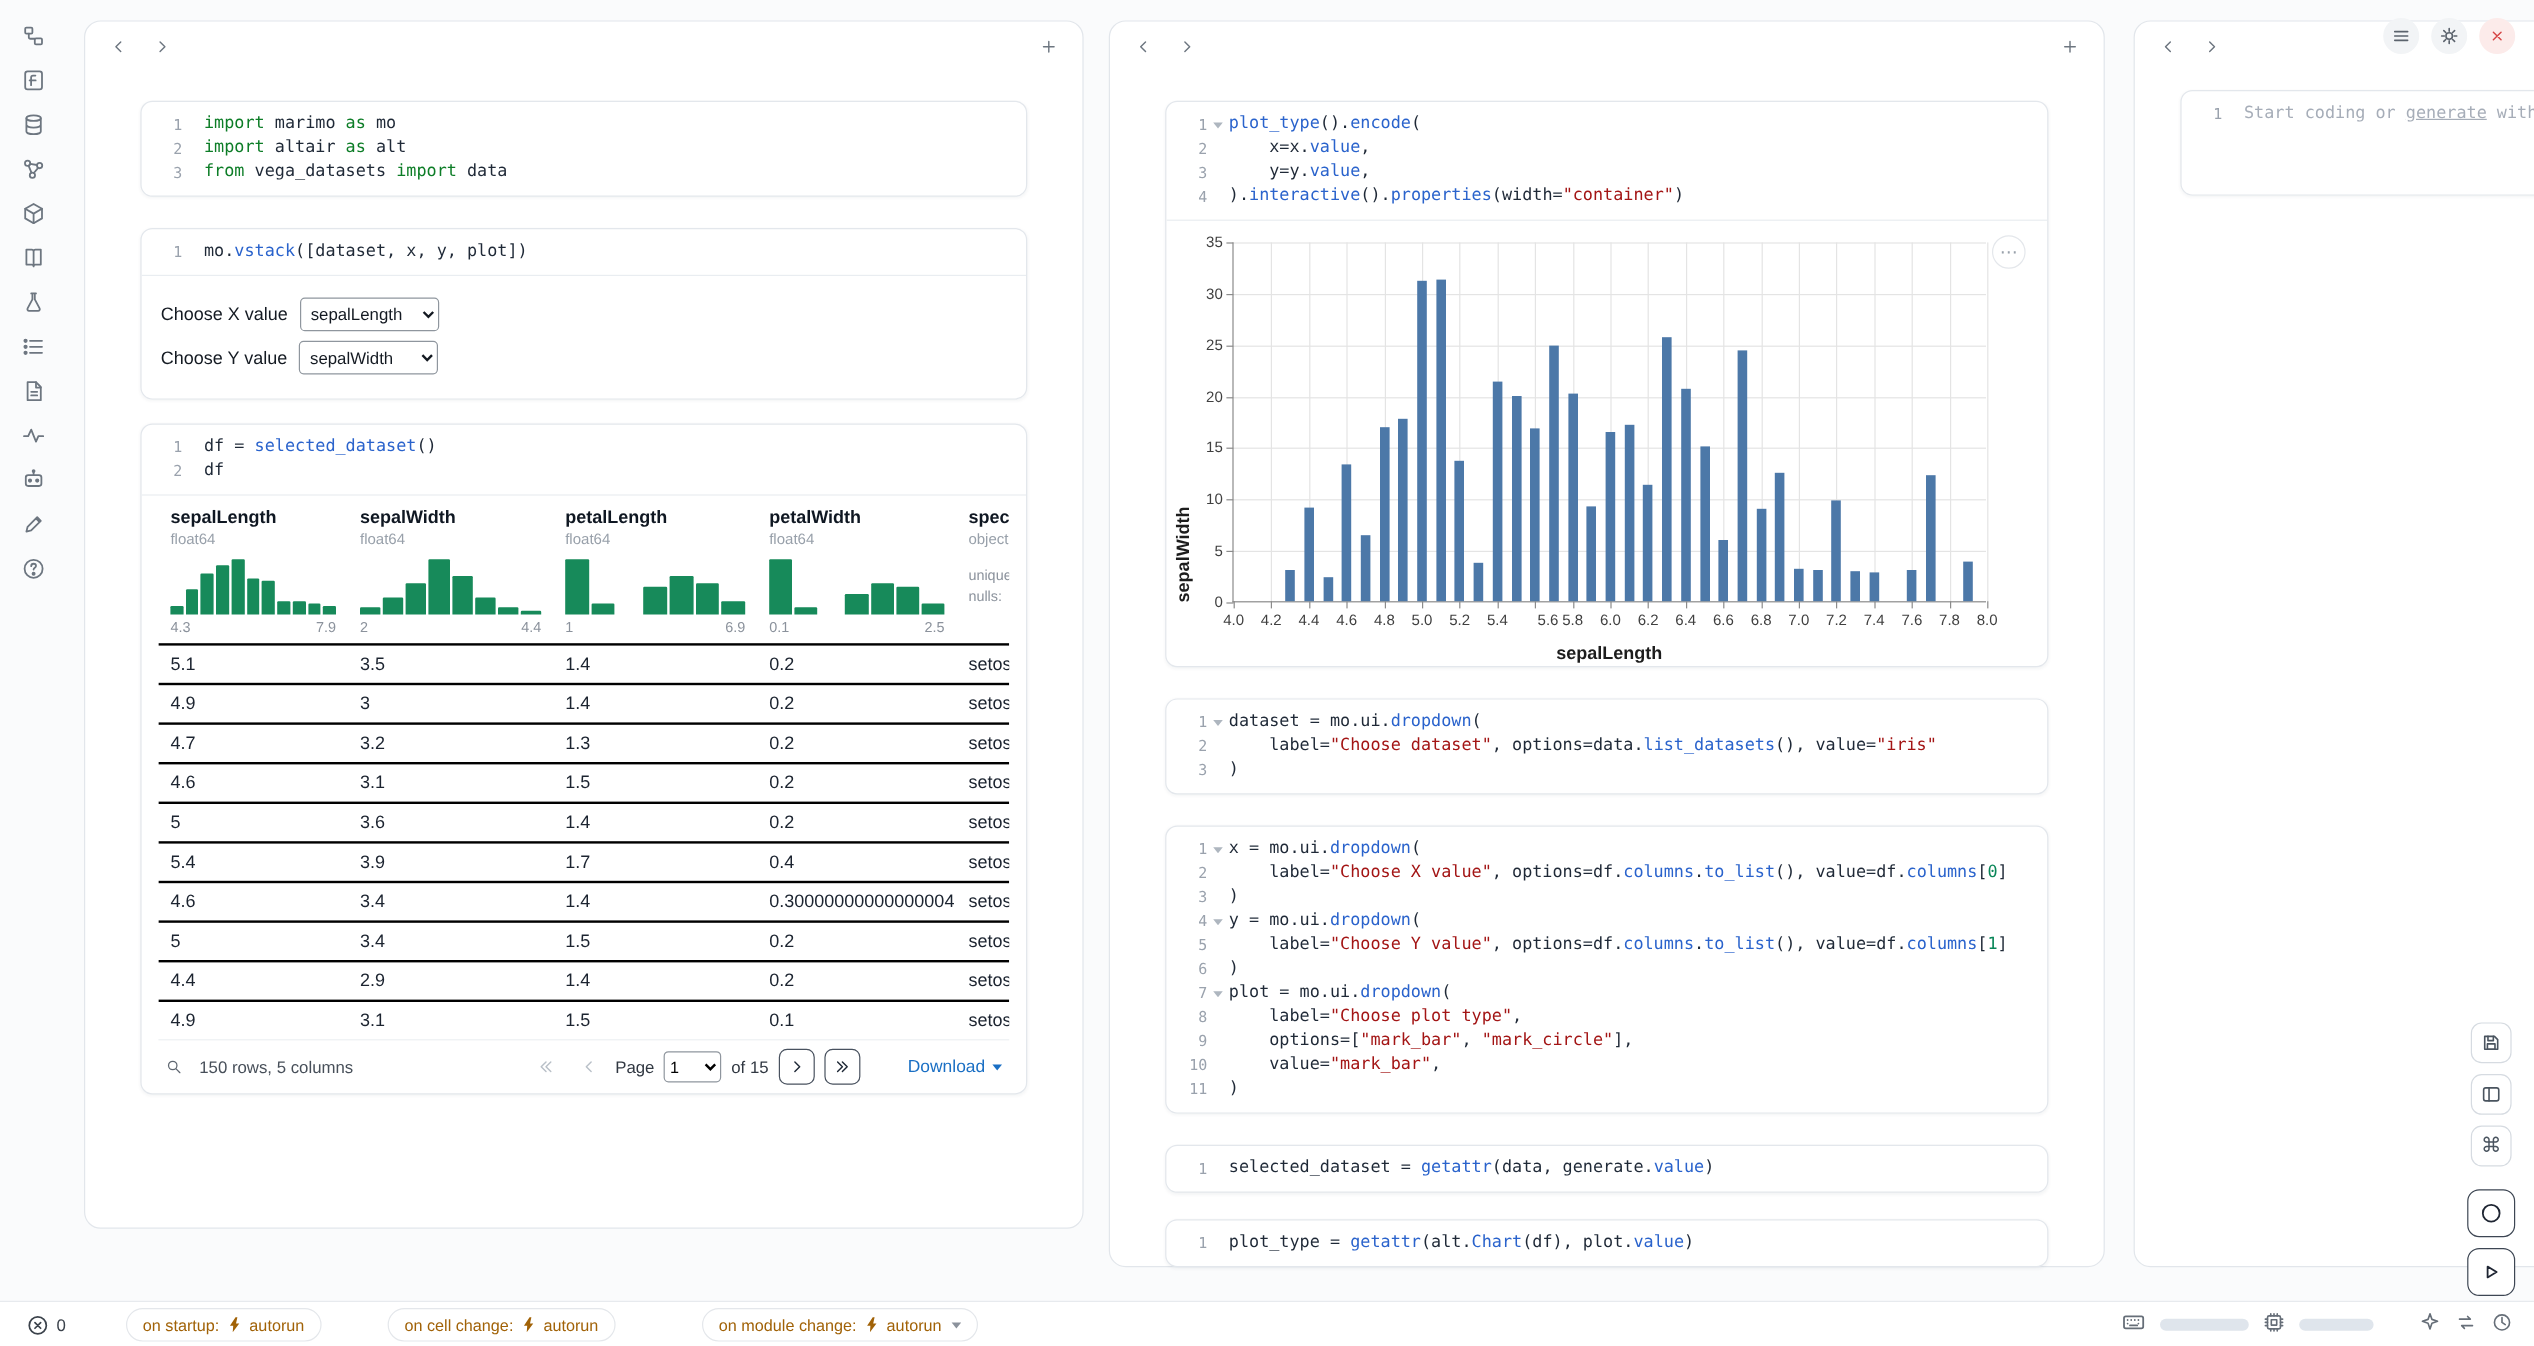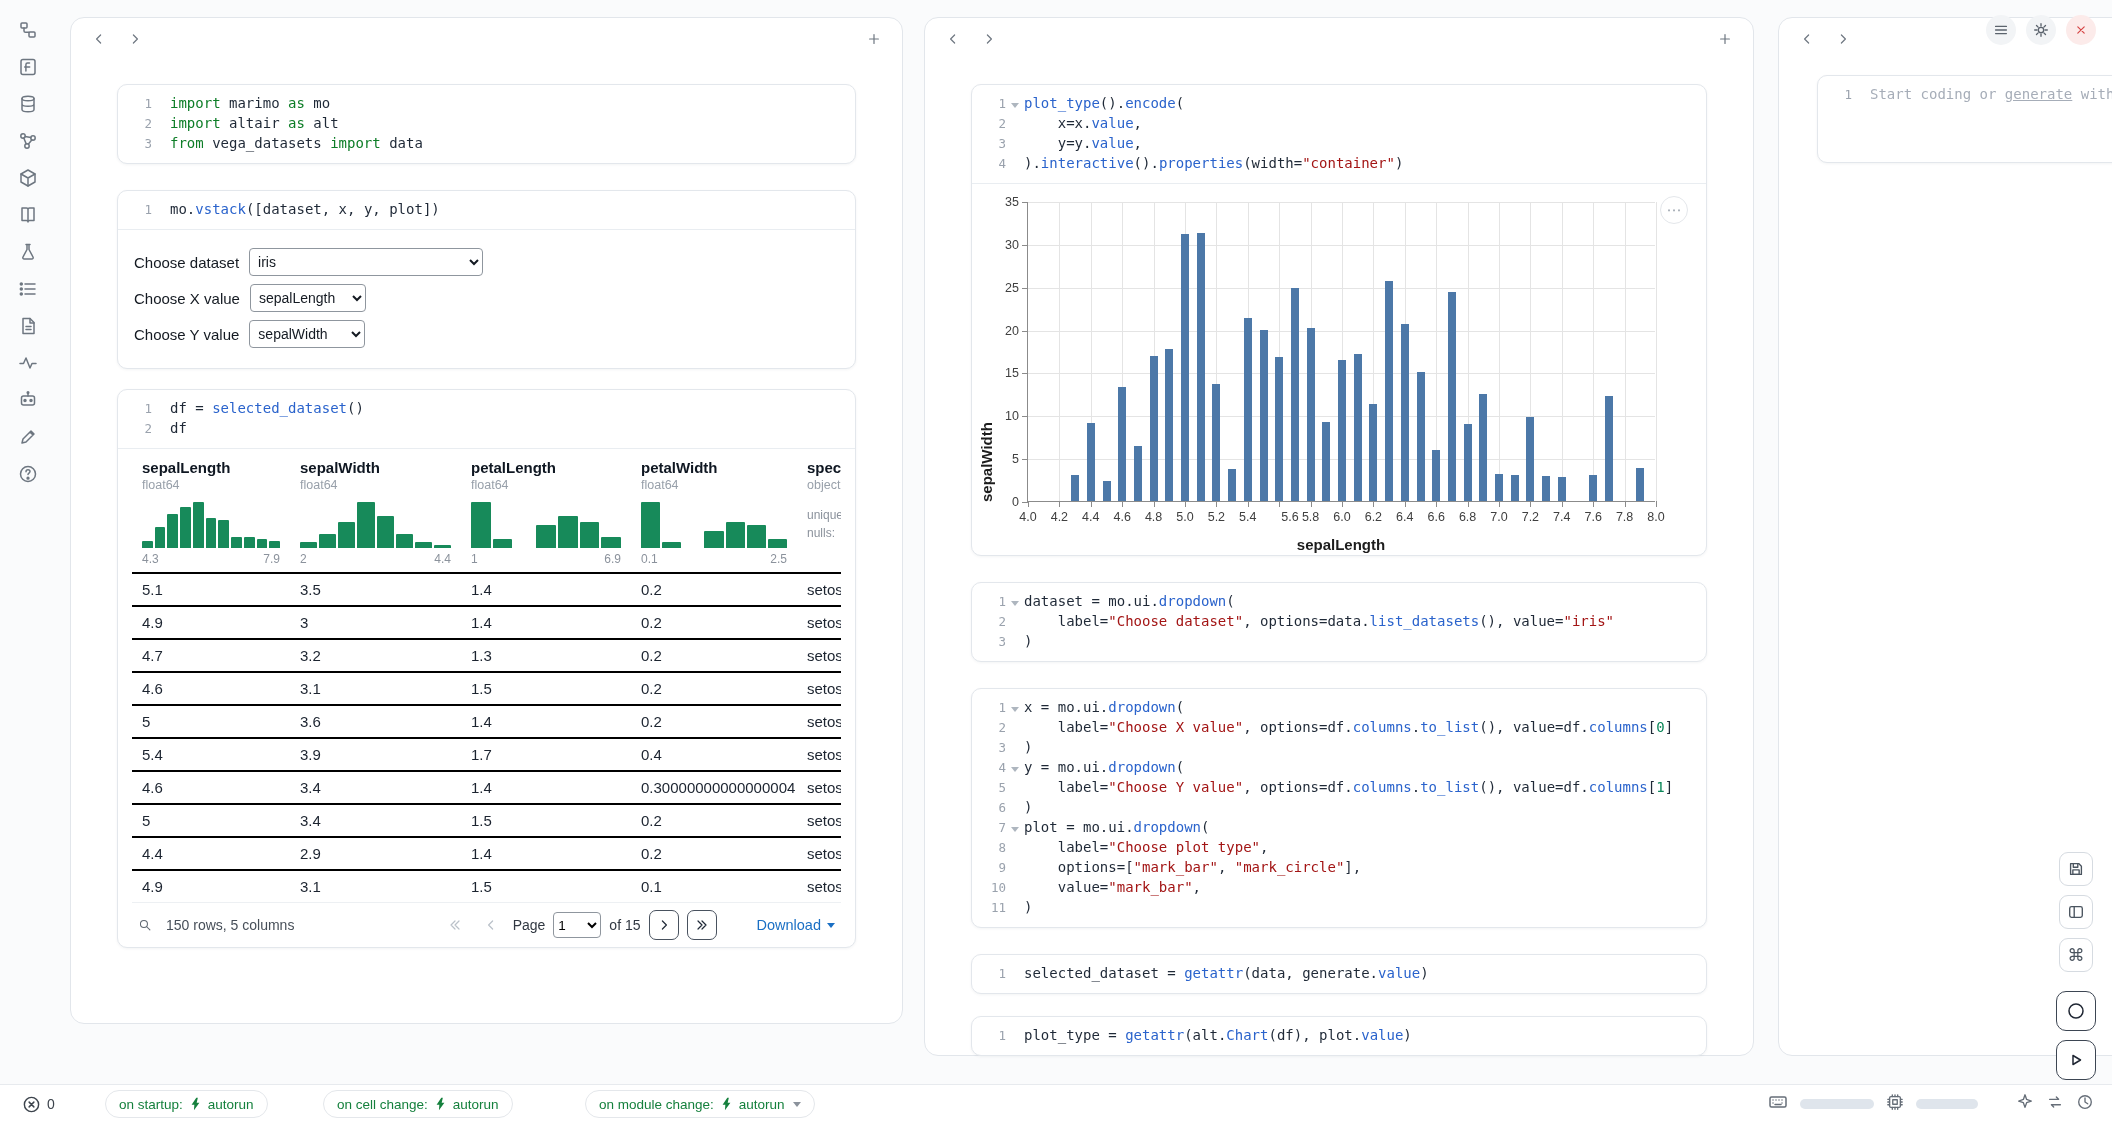--- a/index.html
+++ b/index.html
@@ -89,21 +89,21 @@
   
   .float-stack{position:absolute;left:2056px;top:852px;display:flex;flex-direction:column;align-items:center;gap:9px;z-index:40}
   .fab{width:34px;height:34px;border:1px solid #d6dbe1;border-radius:9px;background:#fff;color:#4a545f;display:flex;align-items:center;justify-content:center;cursor:pointer}
   .fab-dark{width:40px;height:40px;border:1.6px solid #3d4653;border-radius:10px;color:#1f2633}
   #fab-circle{margin-top:10px}
   .cmd-glyph{font-size:17px;font-family:"DejaVu Sans",sans-serif}
 
   
   .statusbar{position:absolute;left:0;bottom:0;width:2112px;height:38px;background:#fff;border-top:1px solid #e7eaee;z-index:30}
   .err{position:absolute;left:16px;top:0;height:38px;display:flex;align-items:center;gap:6px;color:#3c434c;font-size:14px;border:none;background:none;cursor:pointer}
-  .chip{position:absolute;top:5px;height:28px;display:flex;align-items:center;gap:6px;padding:0 13px;border:1px solid #e4e7eb;border-radius:15px;background:#fff;color:#15803d;font-size:13.5px;cursor:pointer}
+  .chip{position:absolute;top:5px;height:28px;display:flex;align-items:center;gap:6px;padding:0 13px;border:1px solid #e4e7eb;border-radius:15px;background:#fff;color:#a16207;font-size:13.5px;cursor:pointer}
   #chip-0{left:105px}#chip-1{left:323px}#chip-2{left:585px}
   .chip .caret{border-top-color:#8b929c;margin-left:2px}
   .sb-right{position:absolute;right:18px;top:0;height:38px;display:flex;align-items:center;gap:12px;color:#666e78}
   .meter{width:74px;height:10px;border-radius:5px;background:#dfe5ec;overflow:hidden}
   .meter-fill{height:100%;background:#2563eb;border-radius:5px}
   #mem-meter{width:62px}
   .sb-spacer{width:14px}
 </style>
 </head>
 <body>
@@ -236,24 +236,20 @@
 
   <article class="cell mt26">
     <div class="code-area">
         <div class="code-line">
           <span class="lnum">1</span>
           <span class="fold-slot"></span>
           <span class="code-text"><span class="tk-p">mo.</span><span class="tk-f">vstack</span><span class="tk-p">([dataset, x, y, plot])</span></span>
         </div>
       </div>
     <div class="cell-output form-out">
-      <div class="form-row">
-        <span>Choose dataset</span>
-        <select class="sel w-dataset"><option>iris</option></select>
-      </div>
       <div class="form-row">
         <span>Choose X value</span>
         <select class="sel w-xy"><option>sepalLength</option></select>
       </div>
       <div class="form-row">
         <span>Choose Y value</span>
         <select class="sel w-xy"><option>sepalWidth</option></select>
       </div>
     </div>
   </article>

